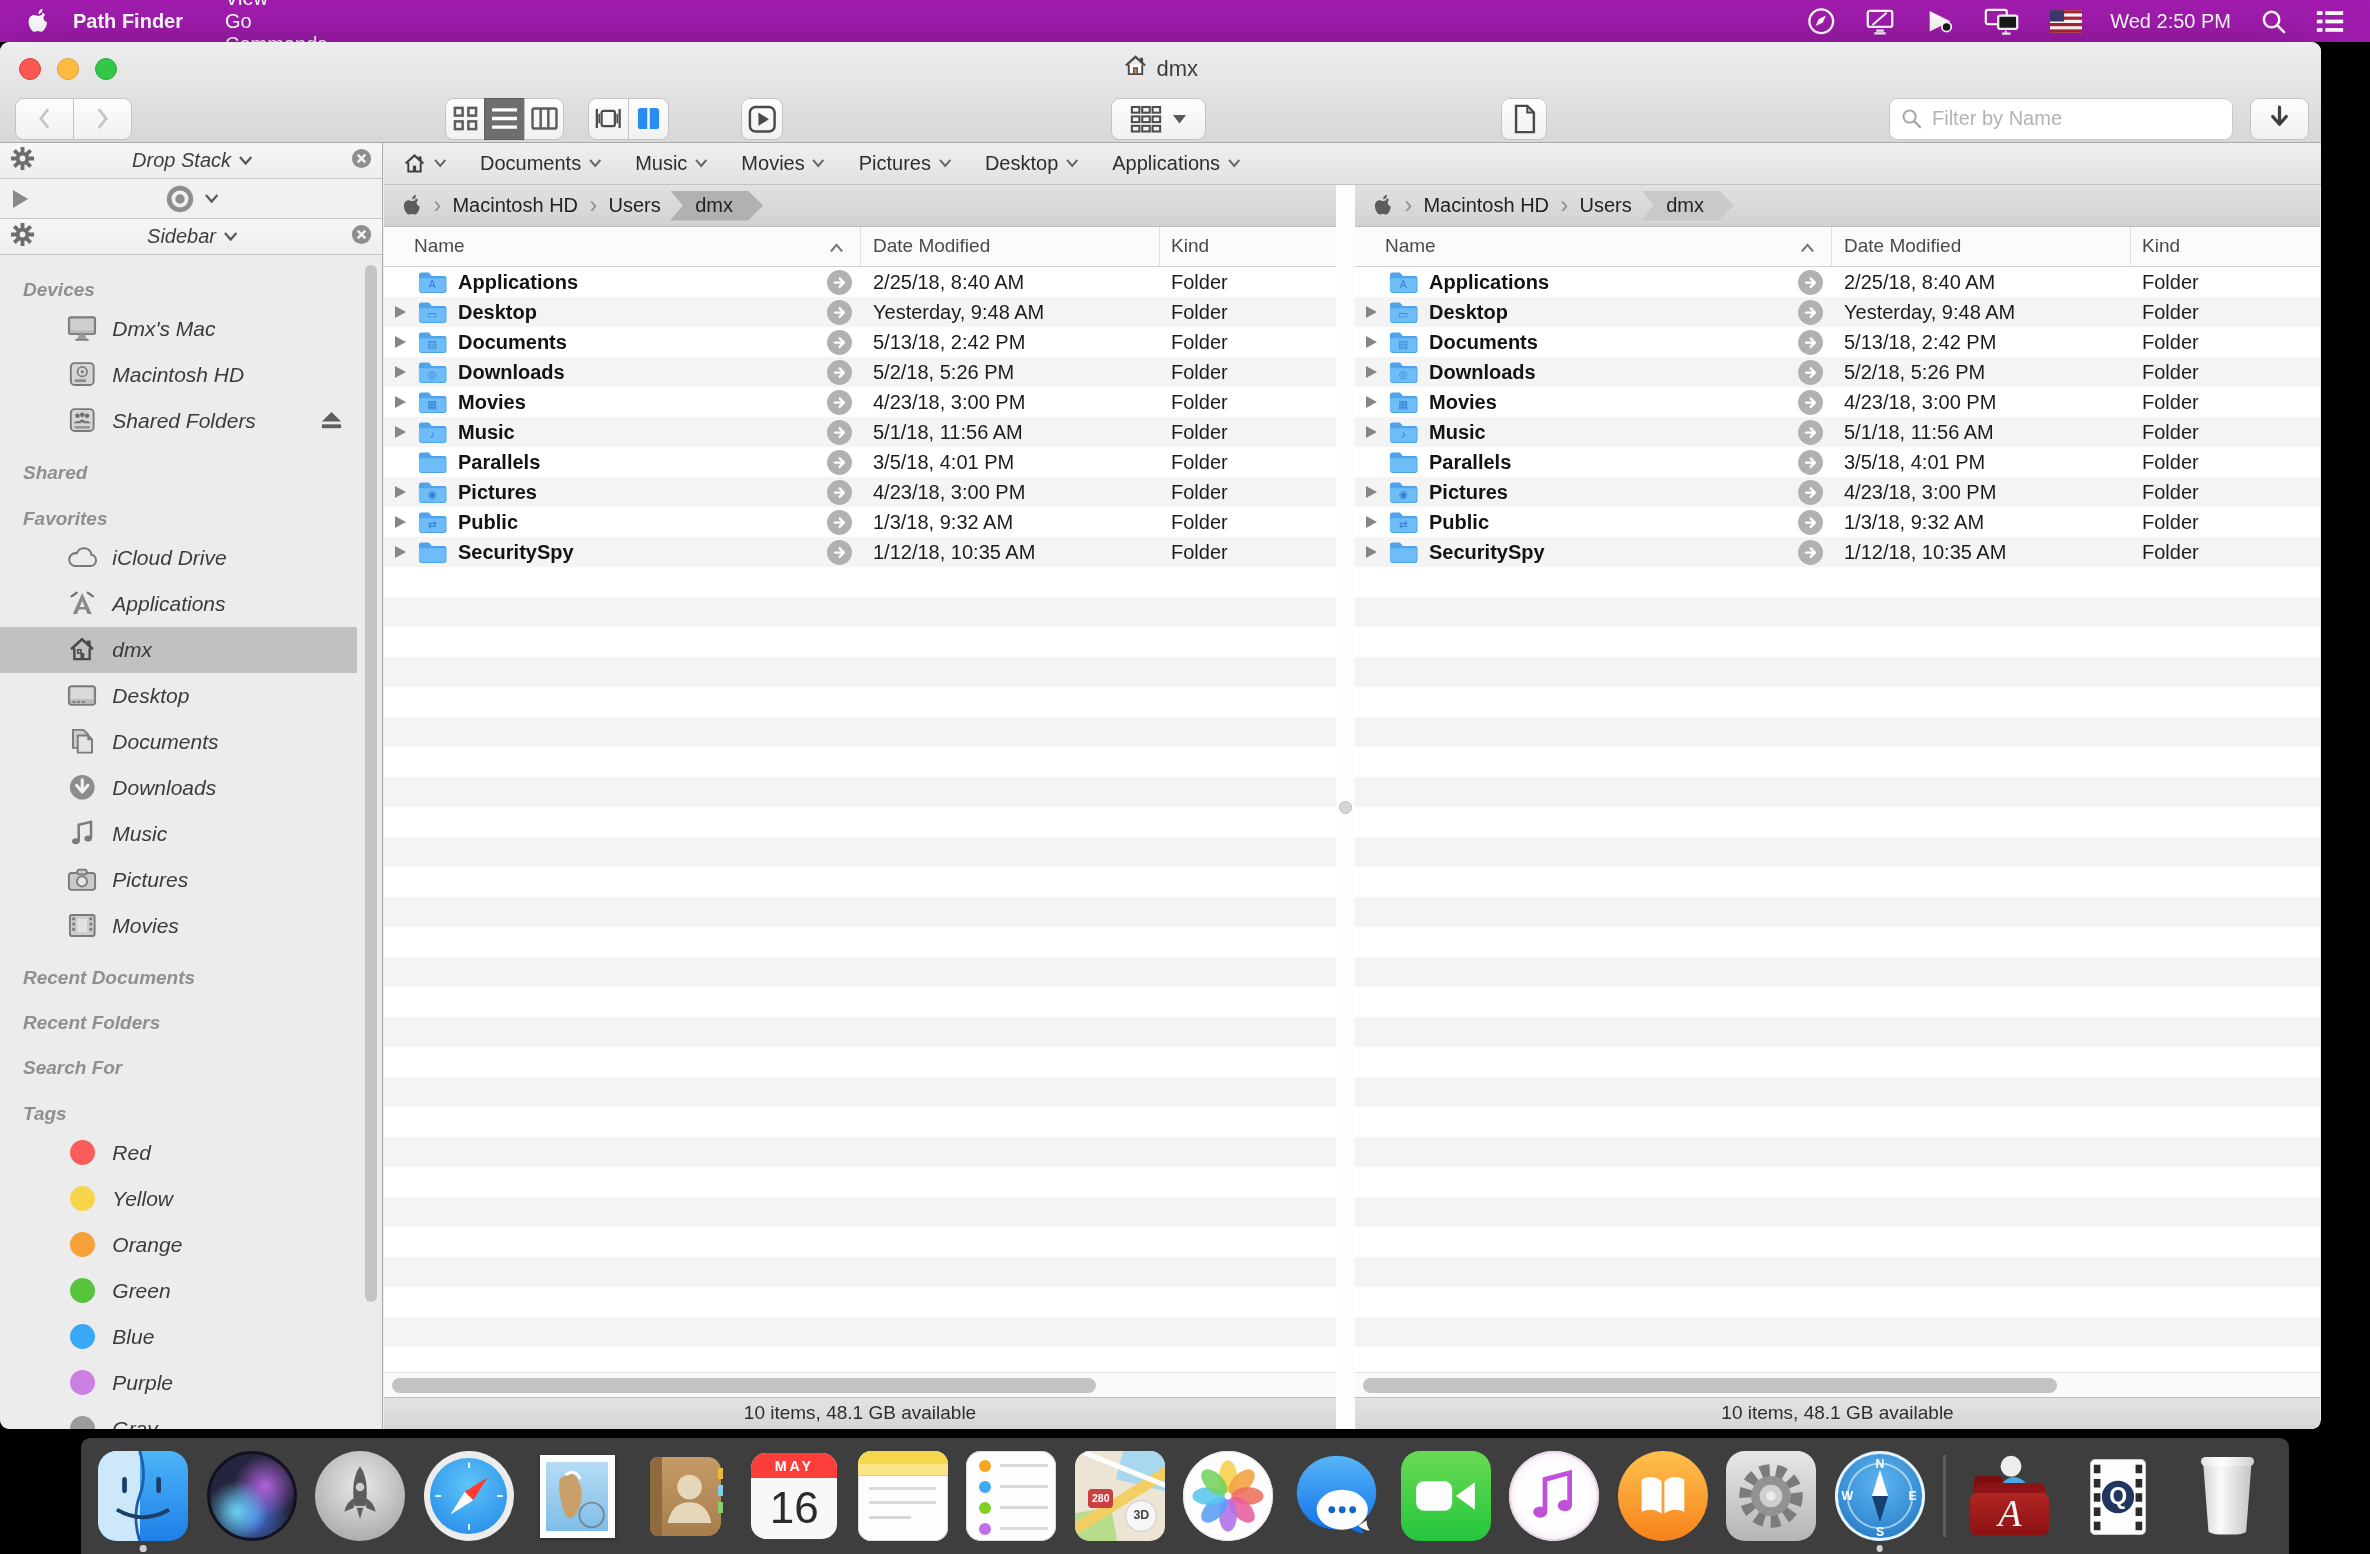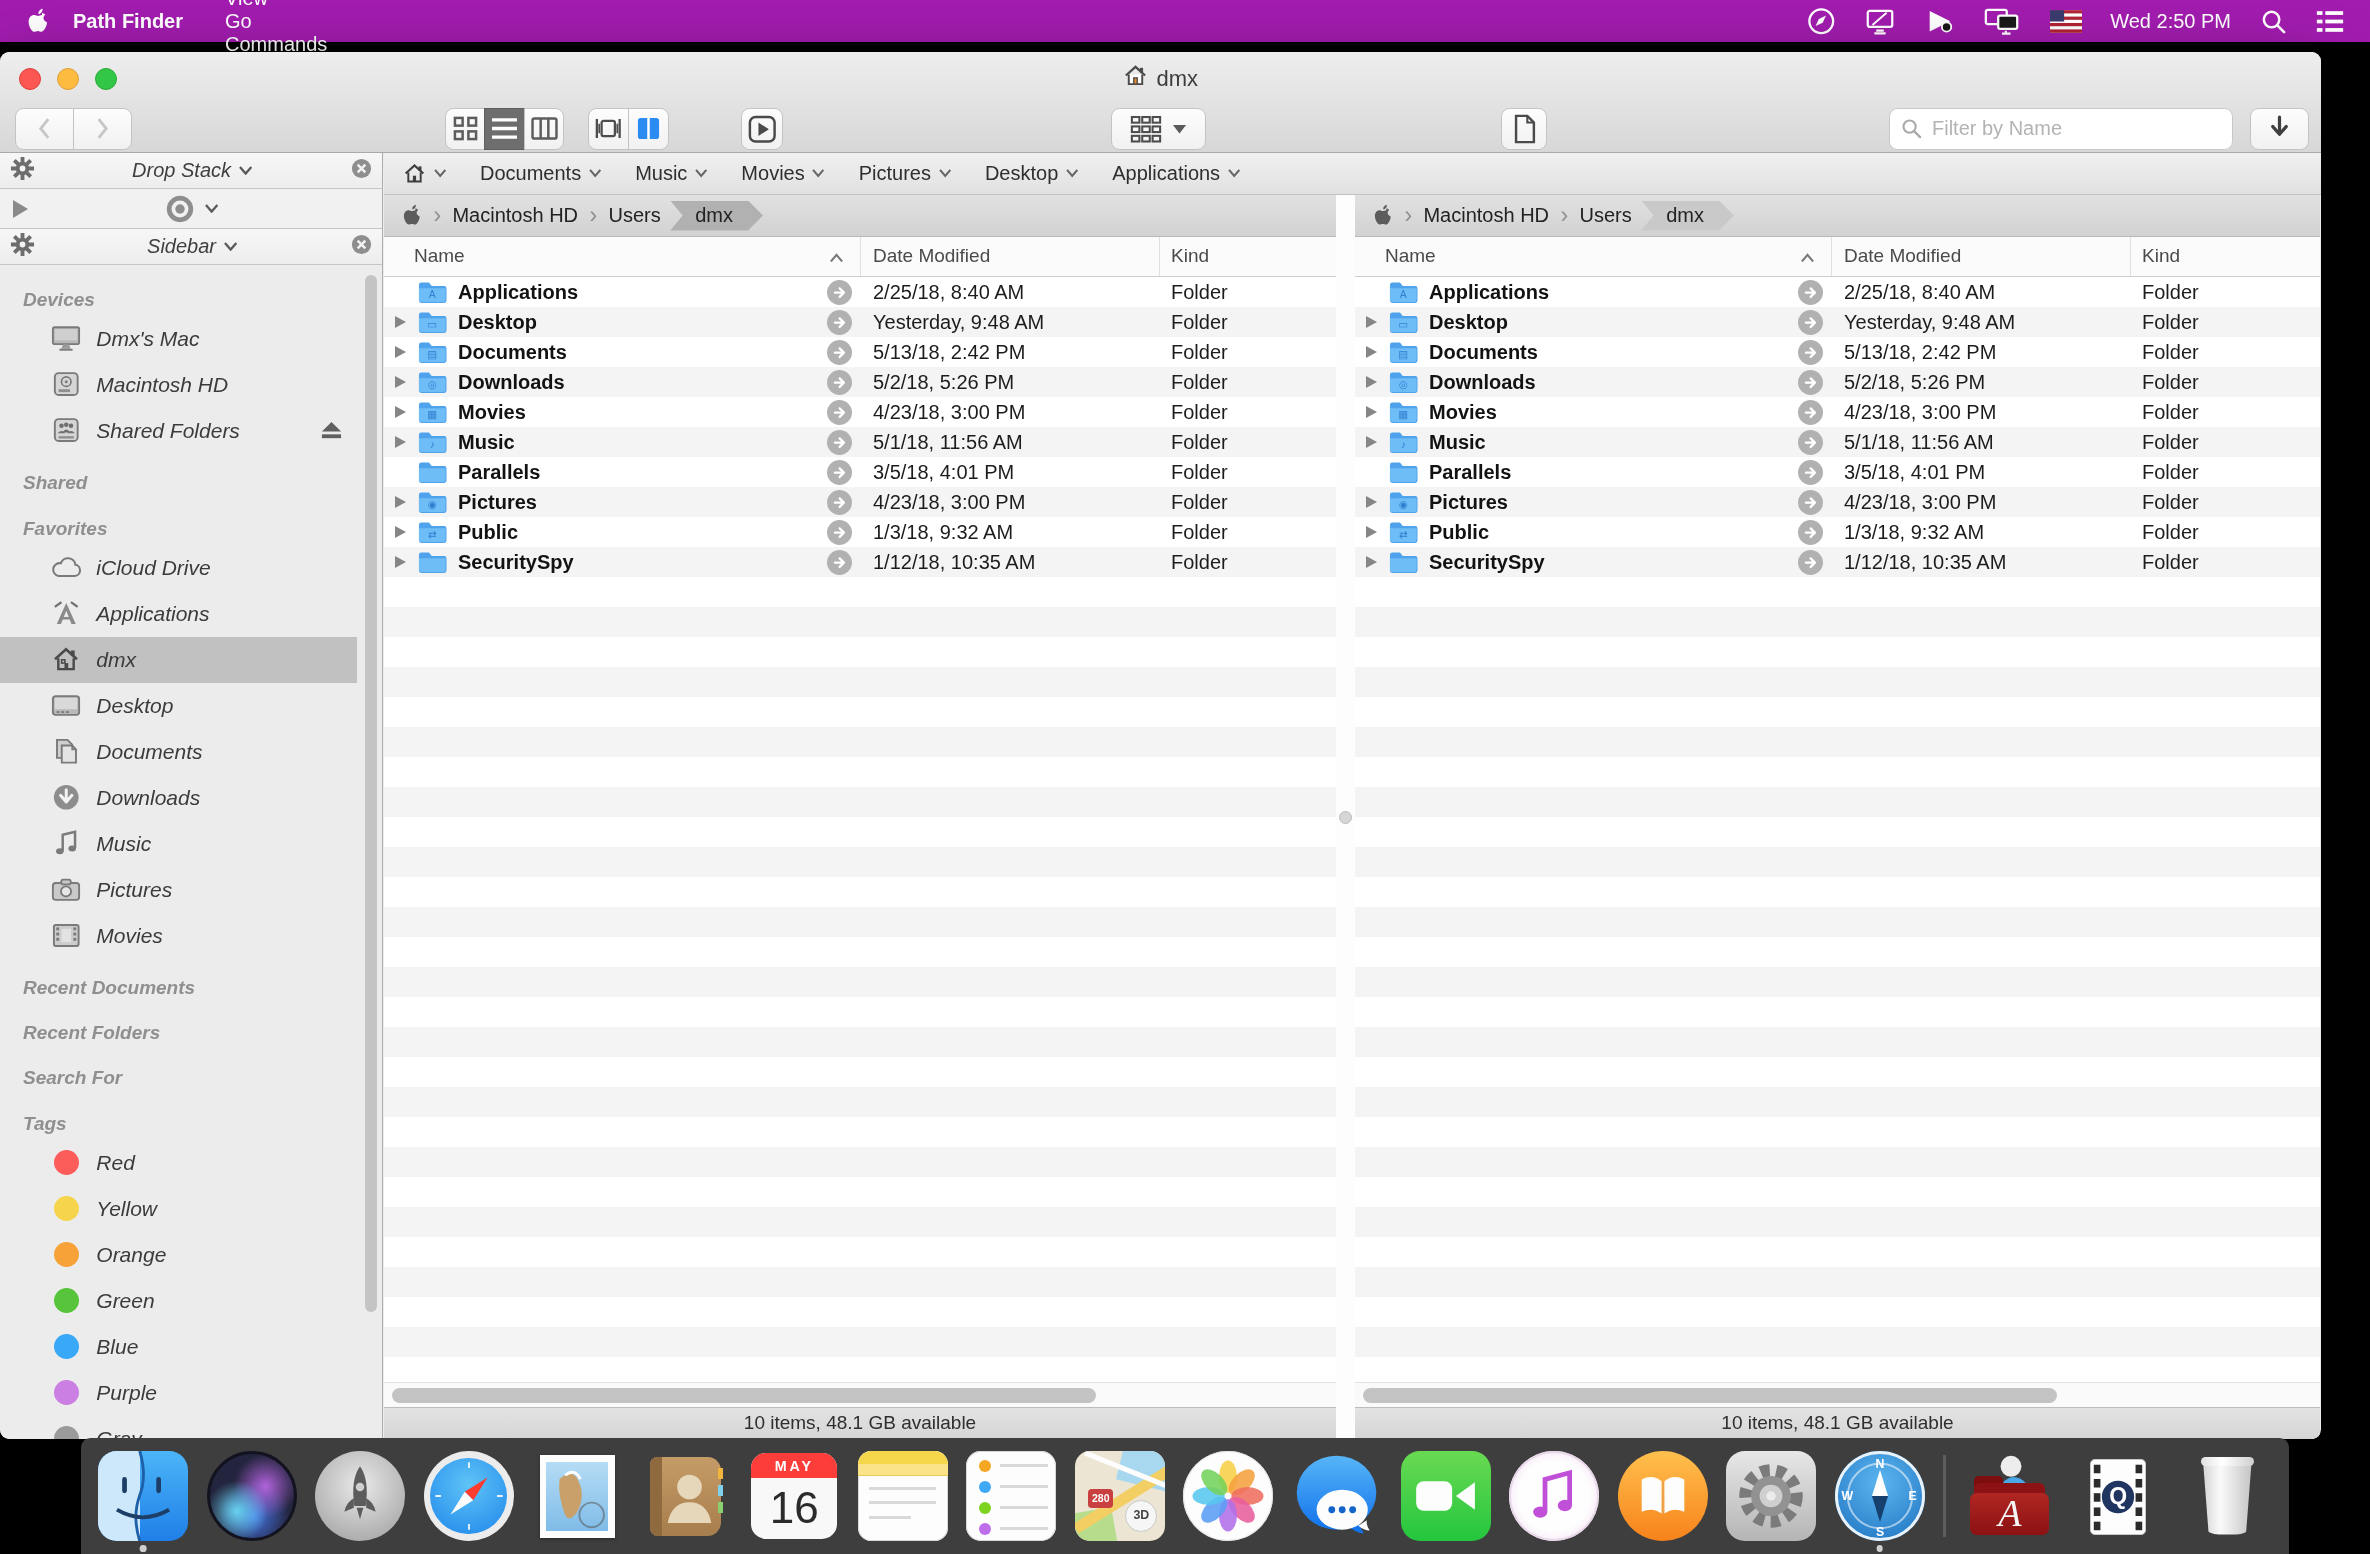--- a/index.html
+++ b/index.html
@@ -10,21 +10,21 @@
   .menubar{position:absolute;left:0;top:0;width:2370px;height:42px;background:#a21caf;color:#fff;
            display:flex;align-items:center;padding:0 25px;box-sizing:border-box;font-size:20px;}
   .mb-apple{display:flex;align-items:center;margin-right:23px;}
   .mb-app{font-weight:700;margin-right:42px;}
   .mi{margin-right:40px;cursor:default;}
   .mb-right{margin-left:auto;display:flex;align-items:center;gap:28.5px;}
   .mb-ic{display:flex;align-items:center;}
   .mb-clock{font-size:20px;}
 
   
-  #pf-window{position:absolute;left:0;top:52px;width:2321px;height:1387px;background:#ececec;
+  #pf-window{position:absolute;left:0;top:42px;width:2321px;height:1387px;background:#ececec;
              border-radius:9.5px;box-shadow:0 23px 67px rgba(0,0,0,.6);overflow:hidden;}
   .chrome{position:absolute;top:0;left:0;right:0;height:101px;
           background:linear-gradient(#eeeeee,#d7d7d7);border-bottom:1px solid #a9a9a9;box-sizing:border-box;}
   .tl{position:absolute;top:16px;width:22px;height:22px;border-radius:50%;box-sizing:border-box;}
   .tl-close{left:19px;background:#fc5753;border:1px solid #df3e38;}
   .tl-min{left:57px;background:#fdbc40;border:1px solid #de9f34;}
   .tl-zoom{left:95px;background:#33c748;border:1px solid #27aa35;}
   .win-title{position:absolute;top:11.4px;left:0;right:0;display:flex;justify-content:center;align-items:center;
              gap:8.6px;font-size:22px;color:#3c3c3c;}
 
@@ -55,21 +55,21 @@
   .panel-head{height:36px;background:linear-gradient(#f7f7f7,#ededed);border-bottom:1px solid #c6c6c6;
               display:flex;align-items:center;padding:0 9.5px;font-size:20px;color:#3f3f3f;box-sizing:border-box;}
   .ph-title{flex:1;text-align:center;display:flex;justify-content:center;align-items:center;gap:7.6px;}
   .drop-body{height:40px;border-bottom:1px solid #c6c6c6;display:flex;align-items:center;
              background:#f1f1f1;position:relative;box-sizing:border-box;}
   .drop-play{margin-left:13.3px;width:0;height:0;border-left:15px solid #8a8a8a;
              border-top:9.5px solid transparent;border-bottom:9.5px solid transparent;}
   .drop-target{position:absolute;left:0;right:0;display:flex;justify-content:center;align-items:center;gap:9.5px;}
   .sb-list{position:absolute;top:112px;bottom:0;left:0;right:25px;overflow:hidden;padding-top:5.7px;}
   .sb-label{height:32px;line-height:32px;padding-left:23px;font-size:19px;font-weight:700;color:#8f8f8f;margin-top:13.3px;}
-  .sb-item{height:46px;display:flex;align-items:center;padding-left:49px;font-size:21px;color:#3b3b3b;gap:13.3px;}
+  .sb-item{height:46px;display:flex;align-items:center;padding-left:65px;font-size:21px;color:#3b3b3b;gap:13.3px;}
   .sb-item.selected{background:#c1c1c1;}
   .sb-ic{width:34px;display:flex;justify-content:center;align-items:center;}
   .tag-dot{width:25px;height:25px;border-radius:50%;}
   .sb-eject{margin-left:auto;margin-right:13.3px;display:flex;}
   .sb-scroll{position:absolute;top:118px;bottom:7.6px;right:4.8px;width:12.4px;}
   .sb-thumb{position:absolute;top:3.8px;height:1037px;width:12.4px;border-radius:6.7px;background:#c4c4c4;}
 
   
   .shortcutbar{position:absolute;top:101px;left:384px;right:0;height:42px;
                background:linear-gradient(#f0f0f0,#e1e1e1);border-bottom:1px solid #c2c2c2;

